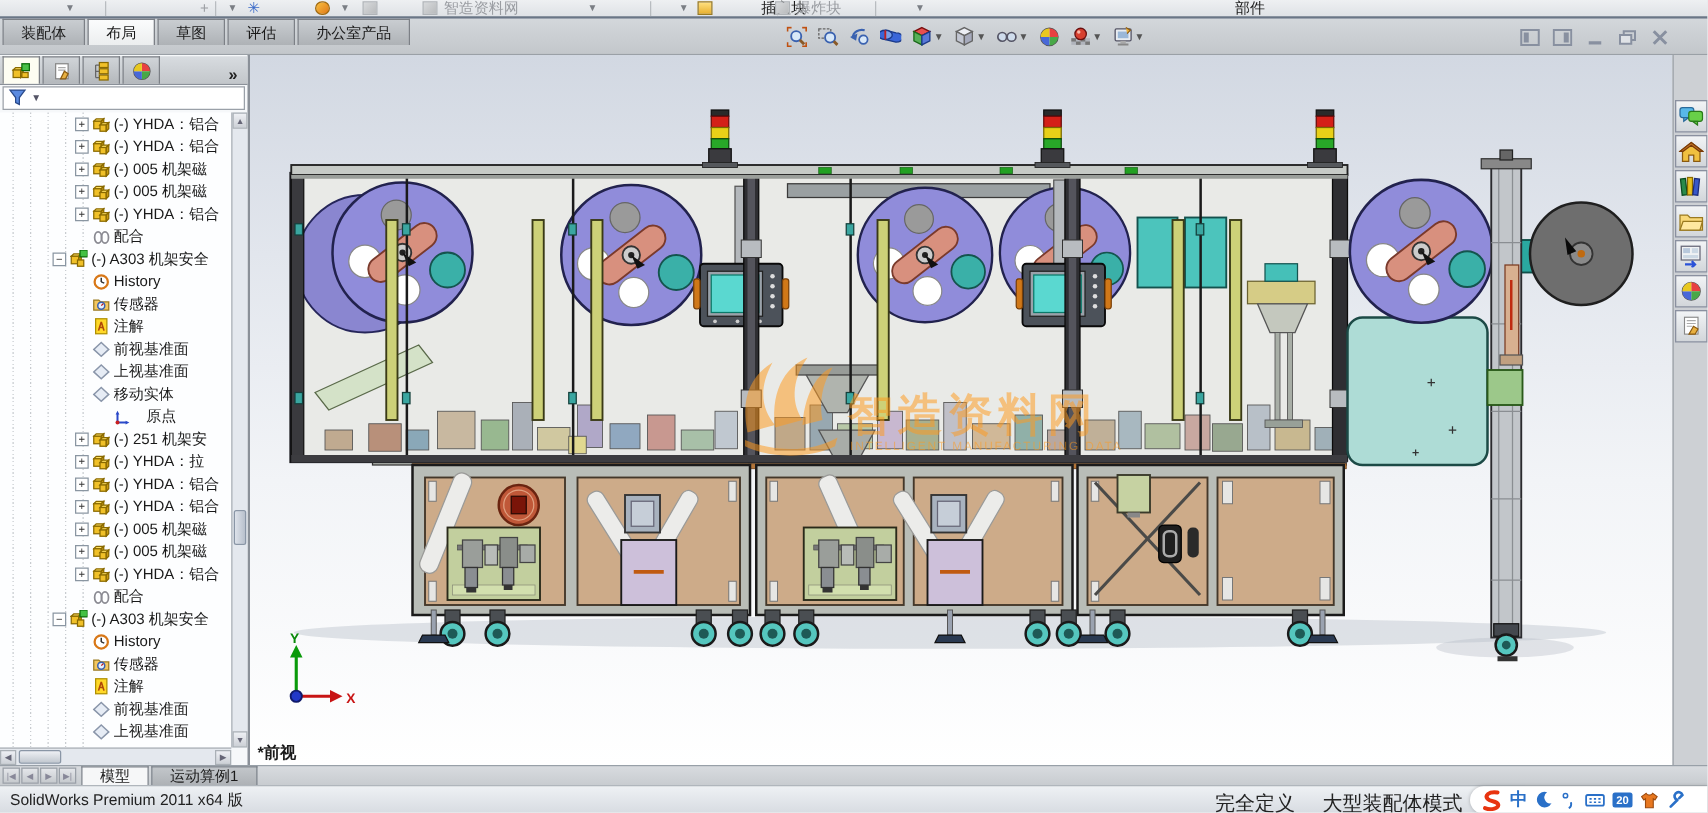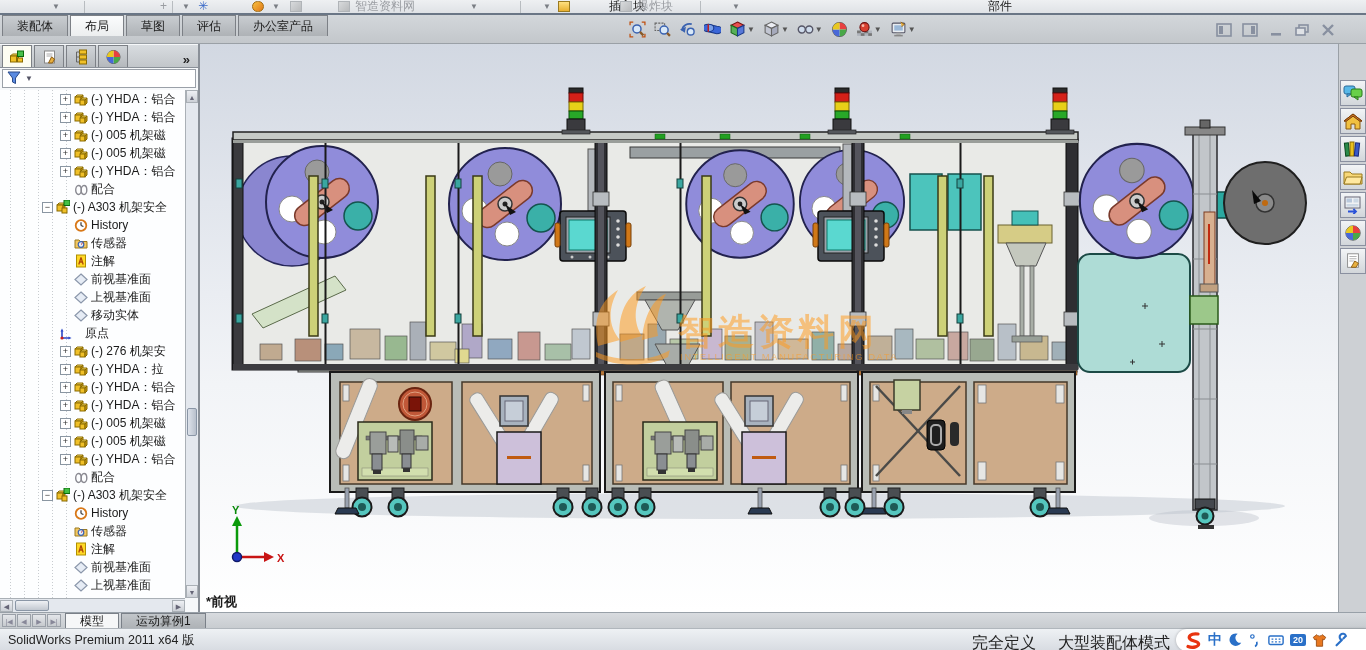--- a/index.html
+++ b/index.html
@@ -418,41 +418,41 @@
             </svg></span>
           <span>上视基准面</span>
         </div>
         <div class="trow" style="padding-left: 60px;">
           <span class="spacer"></span>
           <span class="ticon"><svg width="14" height="14" viewBox="0 0 14 14">
               <polygon points="7,2 13,7.5 7,13 1,7.5" fill="#dde6f2" fill-opacity="0.75" stroke="#8a96aa" stroke-width="1.2"></polygon>
             </svg></span>
           <span>移动实体</span>
         </div>
-        <div class="trow" style="padding-left: 36px; gap: 12px;">
+        <div class="trow" style="padding-left: 68px; gap: 12px;">
           <span class="spacer"></span>
           <span class="ticon"><svg width="14" height="14" viewBox="0 0 14 14">
               <path d="M3 12 H10 M3 12 V5" stroke="#2a48c8" stroke-width="1.6" fill="none"></path>
               <polygon points="12.5,12 9.5,10.5 9.5,13.5" fill="#2a48c8"></polygon>
               <polygon points="3,2.5 1.5,5.5 4.5,5.5" fill="#2a48c8"></polygon>
               <circle cx="3" cy="12" r="1.6" fill="#c82020"></circle>
             </svg></span>
           <span>原点</span>
         </div>
         <div class="trow" style="padding-left: 60px;">
           <span class="exp">+</span>
           <span class="ticon"><svg width="14" height="14" viewBox="0 0 14 14">
               <polygon points="1,5 3,3 9,3 7,5" fill="#ffe060" stroke="#8a6a00"></polygon>
               <rect x="1" y="5" width="6" height="6" fill="#f0c028" stroke="#8a6a00"></rect>
               <polygon points="7,5 9,3 9,9 7,11" fill="#c89a10" stroke="#8a6a00"></polygon>
               <polygon points="6,8 8,6 13,6 11,8" fill="#ffe060" stroke="#8a6a00"></polygon>
               <rect x="6" y="8" width="5" height="5" fill="#f0c028" stroke="#8a6a00"></rect>
               <polygon points="11,8 13,6 13,11 11,13" fill="#c89a10" stroke="#8a6a00"></polygon>
             </svg></span>
-          <span>(-) 276 机架安</span>
+          <span>(-) 251 机架安</span>
         </div>
         <div class="trow" style="padding-left: 60px;">
           <span class="exp">+</span>
           <span class="ticon"><svg width="14" height="14" viewBox="0 0 14 14">
               <polygon points="1,5 3,3 9,3 7,5" fill="#ffe060" stroke="#8a6a00"></polygon>
               <rect x="1" y="5" width="6" height="6" fill="#f0c028" stroke="#8a6a00"></rect>
               <polygon points="7,5 9,3 9,9 7,11" fill="#c89a10" stroke="#8a6a00"></polygon>
               <polygon points="6,8 8,6 13,6 11,8" fill="#ffe060" stroke="#8a6a00"></polygon>
               <rect x="6" y="8" width="5" height="5" fill="#f0c028" stroke="#8a6a00"></rect>
               <polygon points="11,8 13,6 13,11 11,13" fill="#c89a10" stroke="#8a6a00"></polygon>

